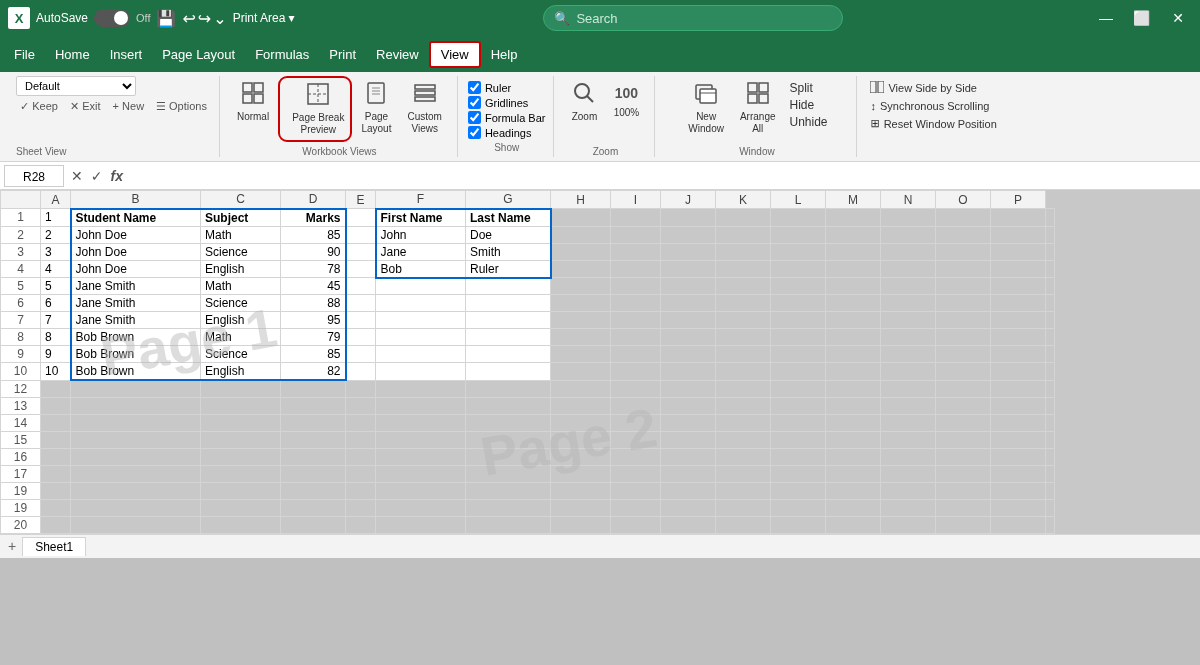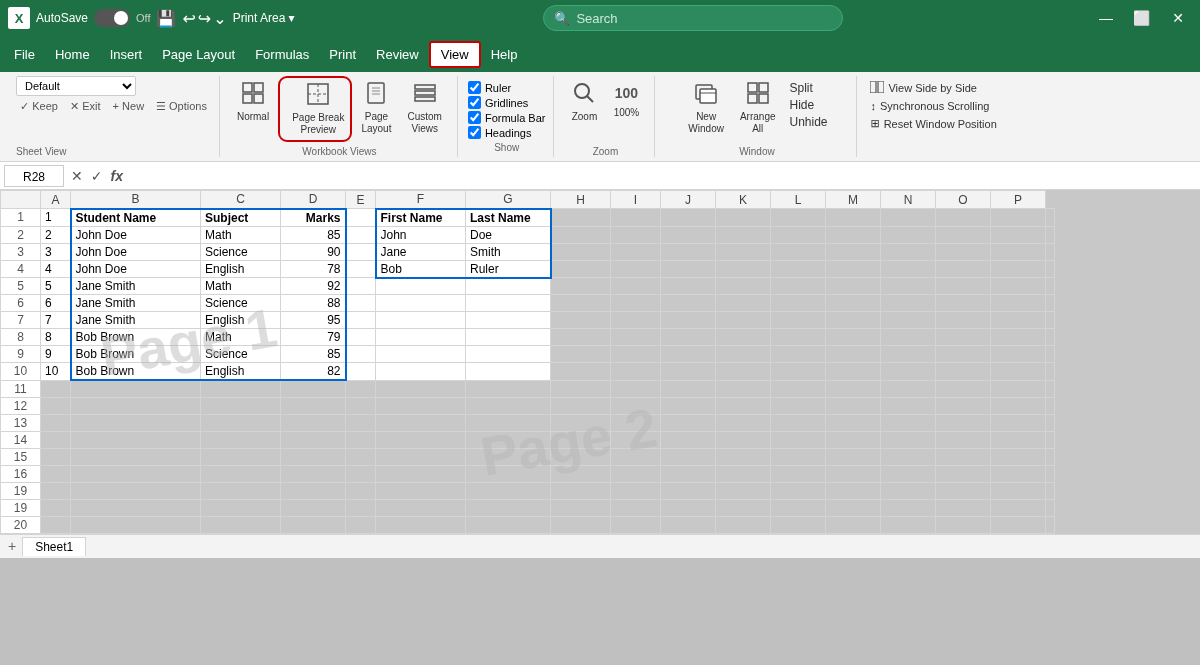--- a/index.html
+++ b/index.html
@@ -518,21 +518,21 @@
             <td style="background: rgb(200, 200, 200);"></td>
             <td style="background: rgb(200, 200, 200);"></td>
             <td style="background: rgb(200, 200, 200);"></td>
             <td style="background: rgb(200, 200, 200);"></td>
           </tr>
           <tr>
             <td class="row-num">5</td>
             <td>5</td>
             <td style="border-width: 1px 1px 1px 2px; border-style: solid; border-color: rgb(212, 212, 212) rgb(212, 212, 212) rgb(212, 212, 212) rgb(0, 102, 204);">Jane Smith</td>
             <td style="border-width: 1px; border-style: solid; border-color: rgb(212, 212, 212);">Math</td>
-            <td style="border-width: 1px 2px 1px 1px; border-style: solid; border-color: rgb(212, 212, 212) rgb(0, 102, 204) rgb(212, 212, 212) rgb(212, 212, 212); text-align: right;">92</td>
+            <td style="border-width: 1px 2px 1px 1px; border-style: solid; border-color: rgb(212, 212, 212) rgb(0, 102, 204) rgb(212, 212, 212) rgb(212, 212, 212); text-align: right;">45</td>
             <td></td>
             <td></td>
             <td></td>
             <td style="background: rgb(200, 200, 200);"></td>
             <td style="background: rgb(200, 200, 200);"></td>
             <td style="background: rgb(200, 200, 200);"></td>
             <td style="background: rgb(200, 200, 200);"></td>
             <td style="background: rgb(200, 200, 200);"></td>
             <td style="background: rgb(200, 200, 200);"></td>
             <td style="background: rgb(200, 200, 200);"></td>
@@ -634,40 +634,20 @@
             <td style="background: rgb(200, 200, 200);"></td>
             <td style="background: rgb(200, 200, 200);"></td>
             <td style="background: rgb(200, 200, 200);"></td>
             <td style="background: rgb(200, 200, 200);"></td>
             <td style="background: rgb(200, 200, 200);"></td>
             <td style="background: rgb(200, 200, 200);"></td>
             <td style="background: rgb(200, 200, 200);"></td>
             <td style="background: rgb(200, 200, 200);"></td>
           </tr>
           <tr>
-            <td class="row-num">11</td>
-            <td style="background: rgb(200, 200, 200);"></td>
-            <td style="background: rgb(200, 200, 200);"></td>
-            <td style="background: rgb(200, 200, 200);"></td>
-            <td style="background: rgb(200, 200, 200);"></td>
-            <td style="background: rgb(200, 200, 200);"></td>
-            <td style="background: rgb(200, 200, 200);"></td>
-            <td style="background: rgb(200, 200, 200);"></td>
-            <td style="background: rgb(200, 200, 200);"></td>
-            <td style="background: rgb(200, 200, 200);"></td>
-            <td style="background: rgb(200, 200, 200);"></td>
-            <td style="background: rgb(200, 200, 200);"></td>
-            <td style="background: rgb(200, 200, 200);"></td>
-            <td style="background: rgb(200, 200, 200);"></td>
-            <td style="background: rgb(200, 200, 200);"></td>
-            <td style="background: rgb(200, 200, 200);"></td>
-            <td style="background: rgb(200, 200, 200);"></td>
-            <td style="background: rgb(200, 200, 200);"></td>
-          </tr>
-          <tr>
             <td class="row-num">12</td>
             <td style="background: rgb(200, 200, 200);"></td>
             <td style="background: rgb(200, 200, 200);"></td>
             <td style="background: rgb(200, 200, 200);"></td>
             <td style="background: rgb(200, 200, 200);"></td>
             <td style="background: rgb(200, 200, 200);"></td>
             <td style="background: rgb(200, 200, 200);"></td>
             <td style="background: rgb(200, 200, 200);"></td>
             <td style="background: rgb(200, 200, 200);"></td>
             <td style="background: rgb(200, 200, 200);"></td>
@@ -735,20 +715,40 @@
             <td style="background: rgb(200, 200, 200);"></td>
             <td style="background: rgb(200, 200, 200);"></td>
             <td style="background: rgb(200, 200, 200);"></td>
             <td style="background: rgb(200, 200, 200);"></td>
             <td style="background: rgb(200, 200, 200);"></td>
             <td style="background: rgb(200, 200, 200);"></td>
             <td style="background: rgb(200, 200, 200);"></td>
           </tr>
           <tr>
             <td class="row-num">16</td>
+            <td style="background: rgb(200, 200, 200);"></td>
+            <td style="background: rgb(200, 200, 200);"></td>
+            <td style="background: rgb(200, 200, 200);"></td>
+            <td style="background: rgb(200, 200, 200);"></td>
+            <td style="background: rgb(200, 200, 200);"></td>
+            <td style="background: rgb(200, 200, 200);"></td>
+            <td style="background: rgb(200, 200, 200);"></td>
+            <td style="background: rgb(200, 200, 200);"></td>
+            <td style="background: rgb(200, 200, 200);"></td>
+            <td style="background: rgb(200, 200, 200);"></td>
+            <td style="background: rgb(200, 200, 200);"></td>
+            <td style="background: rgb(200, 200, 200);"></td>
+            <td style="background: rgb(200, 200, 200);"></td>
+            <td style="background: rgb(200, 200, 200);"></td>
+            <td style="background: rgb(200, 200, 200);"></td>
+            <td style="background: rgb(200, 200, 200);"></td>
+            <td style="background: rgb(200, 200, 200);"></td>
+          </tr>
+          <tr>
+            <td class="row-num">17</td>
             <td style="background: rgb(200, 200, 200);"></td>
             <td style="background: rgb(200, 200, 200);"></td>
             <td style="background: rgb(200, 200, 200);"></td>
             <td style="background: rgb(200, 200, 200);"></td>
             <td style="background: rgb(200, 200, 200);"></td>
             <td style="background: rgb(200, 200, 200);"></td>
             <td style="background: rgb(200, 200, 200);"></td>
             <td style="background: rgb(200, 200, 200);"></td>
             <td style="background: rgb(200, 200, 200);"></td>
             <td style="background: rgb(200, 200, 200);"></td>

